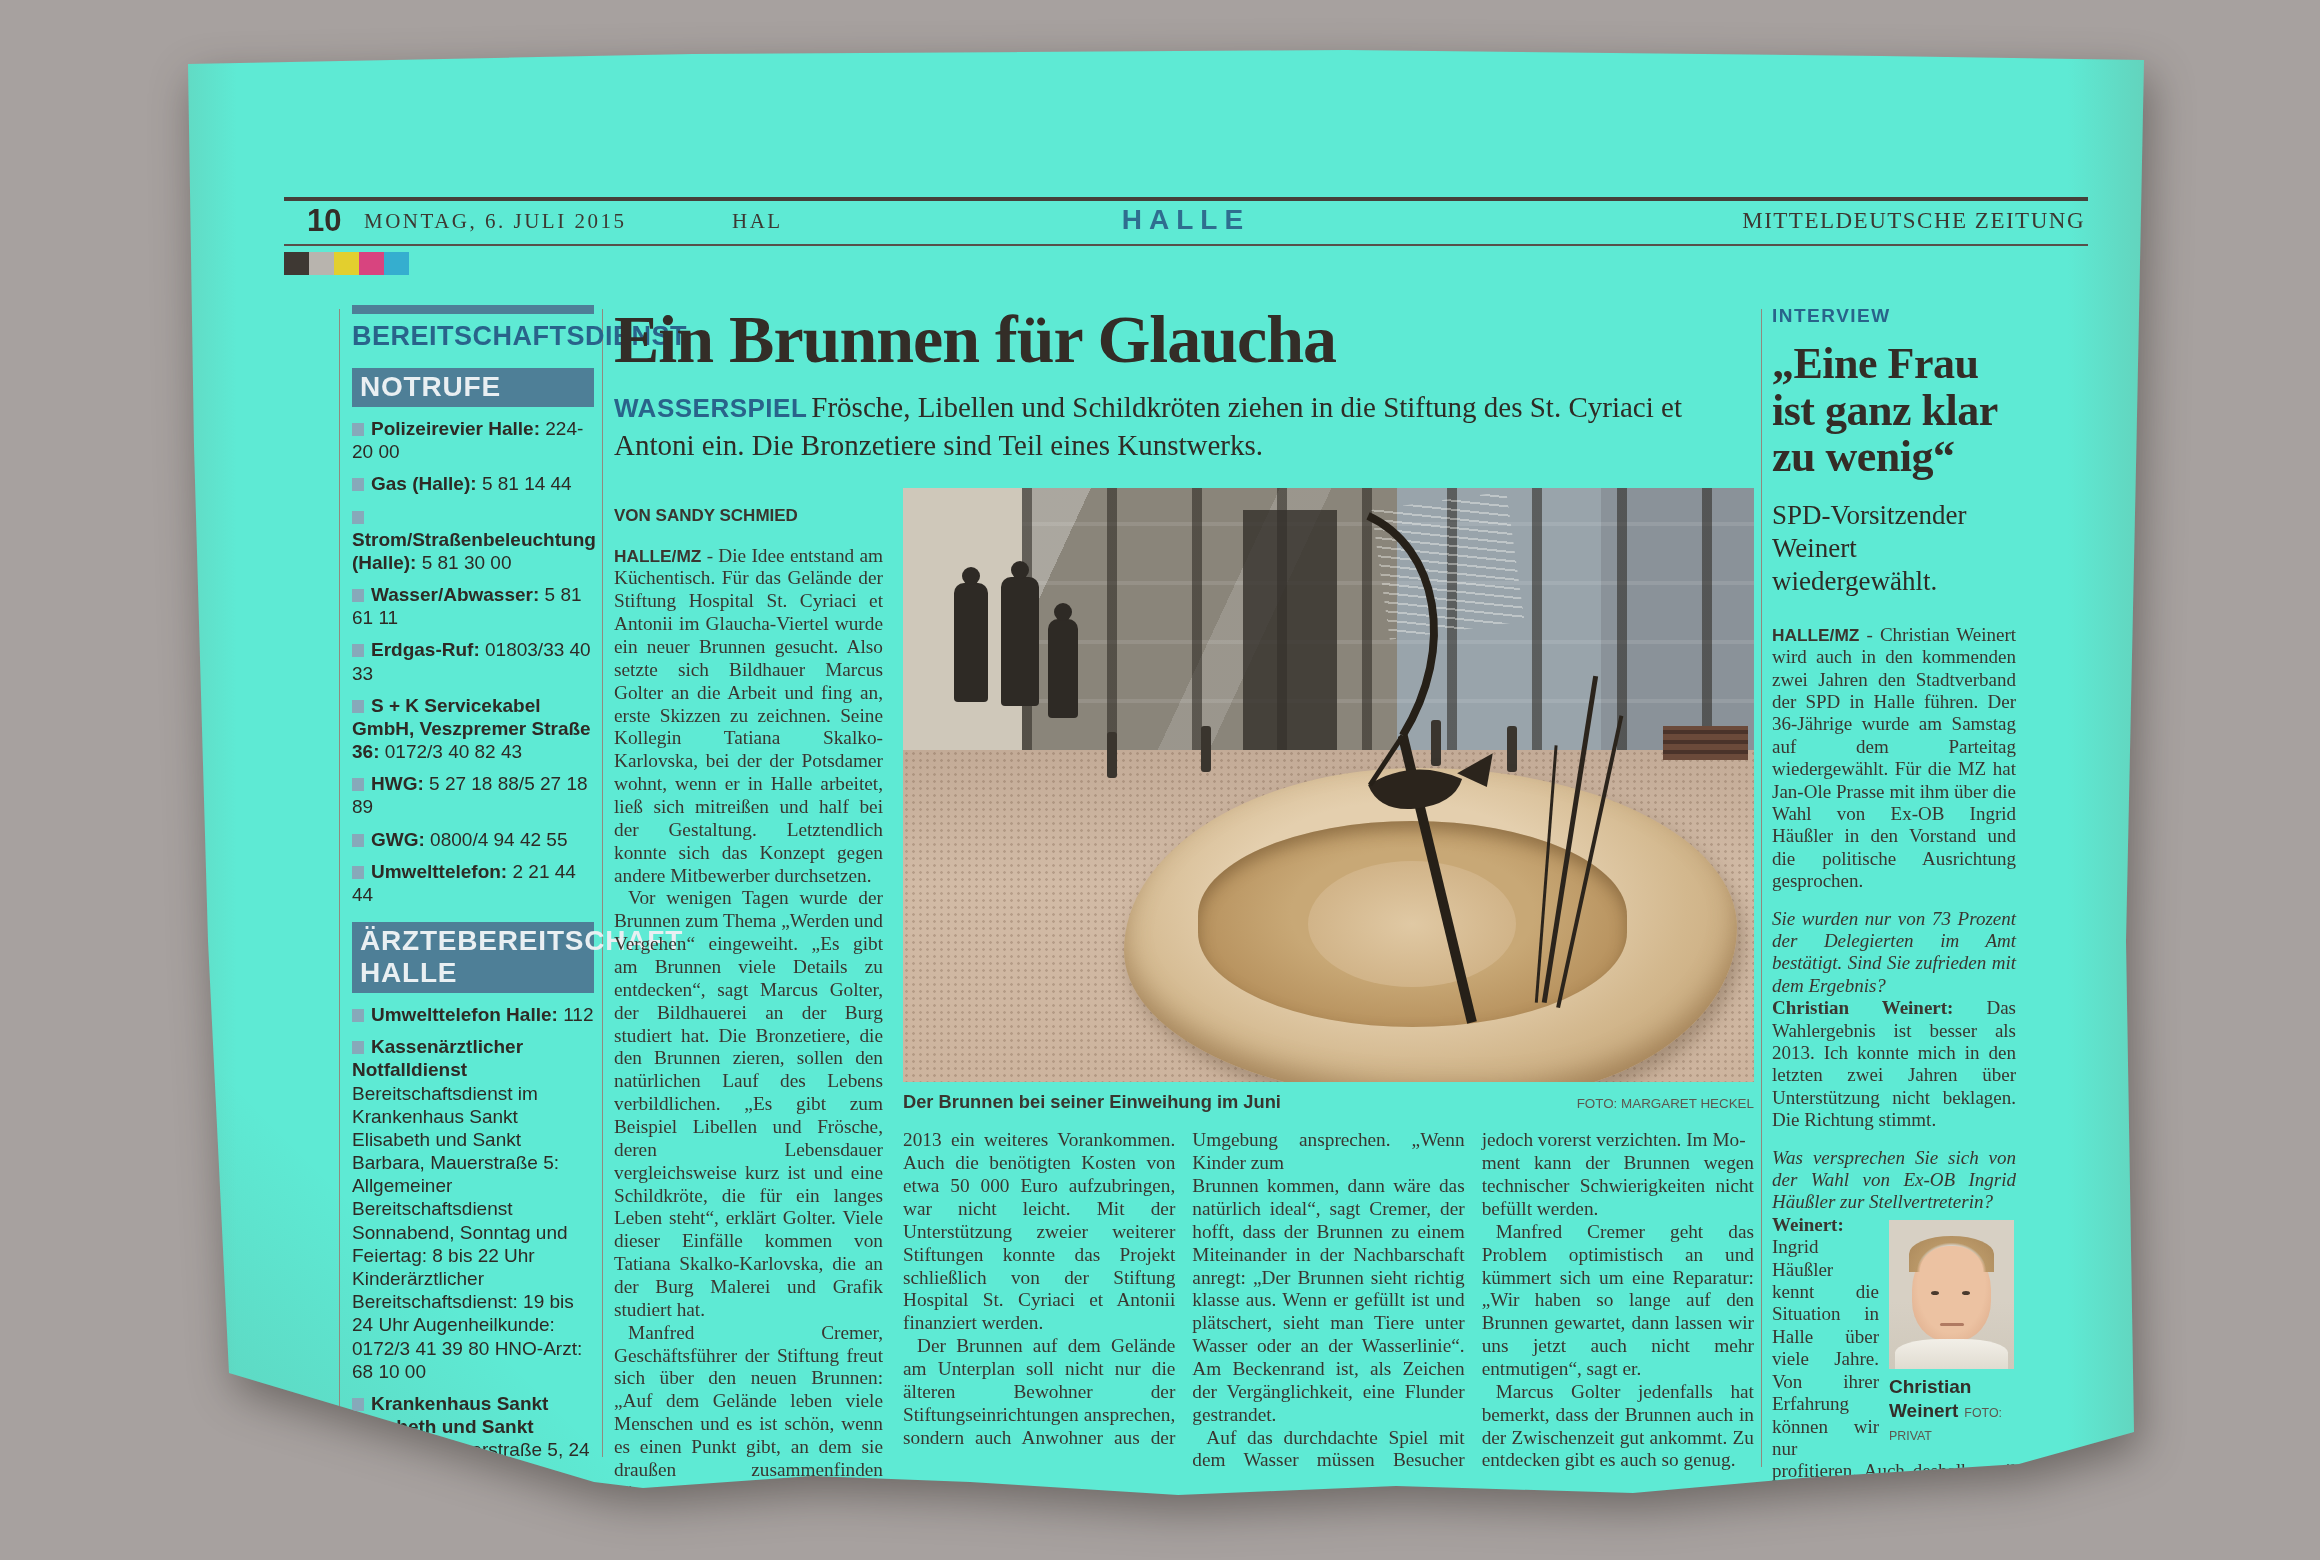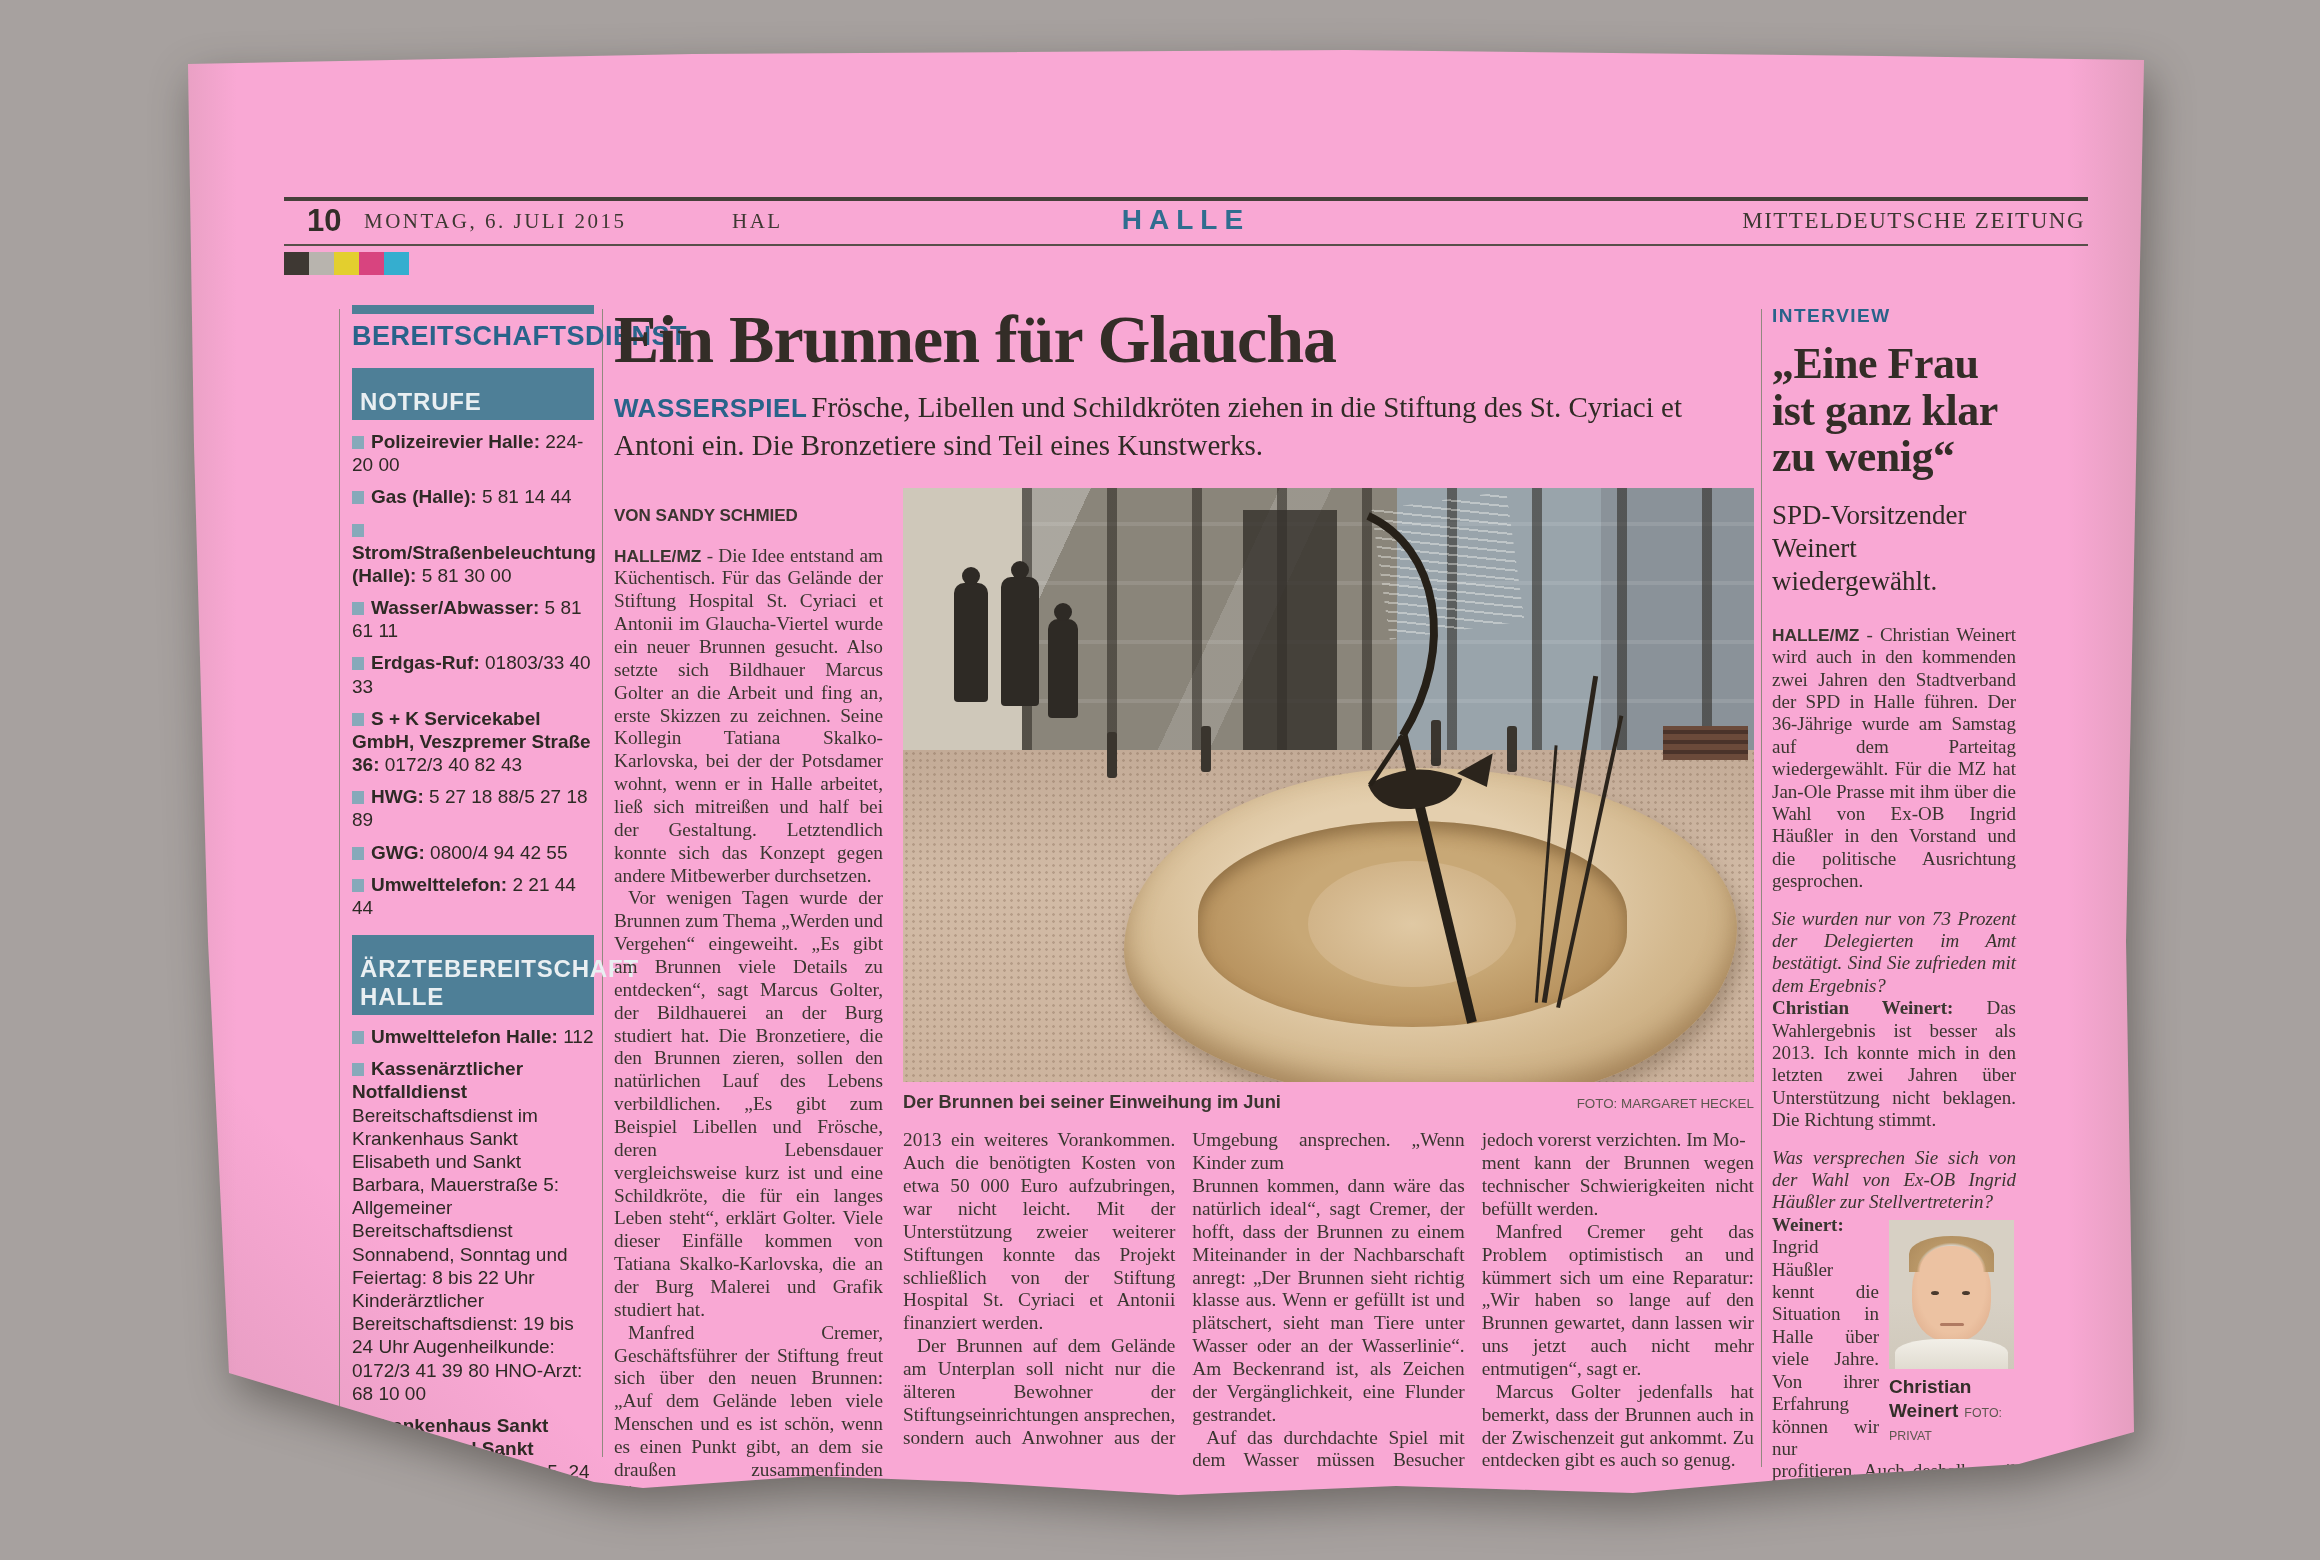--- a/index.html
+++ b/index.html
@@ -5,21 +5,21 @@
   html,body{margin:0;padding:0;}
   body{width:2321px;height:1560px;overflow:hidden;background:#a7a19f;
        font-family:"Liberation Serif", serif;}
   .stage{position:relative;width:2321px;height:1560px;background:#a7a19f;}
   .sheet-wrap{position:absolute;left:178px;top:50px;width:1968px;height:1455px;
               filter:drop-shadow(6px 16px 22px rgba(40,35,30,.45));}
   .sheet{position:absolute;inset:0;
     background:
       repeating-linear-gradient(92deg, rgba(95,85,65,.045) 0 3px, rgba(255,255,255,0) 3px 41px),
       linear-gradient(100deg,#d9d3c5 0%,#eae5d8 14%,#e6e1d3 46%,#efead d 0,#ece7da 70%,#d8d2c3 100%);
-    background-color:#f9a8d4;
+    background-color:#5eead4;
     clip-path:polygon(10px 14px,515px 4px,1168px 0px,1703px 6px,1966px 10px,
       1958px 416px,1948px 891px,1956px 1382px,1841px 1414px,1624px 1428px,
       1455px 1443px,1218px 1436px,1000px 1445px,792px 1432px,634px 1426px,
       465px 1438px,416px 1432px,51px 1323px,30px 891px,16px 396px);}
   .sheet::before{content:"";position:absolute;inset:0;pointer-events:none;
     background:linear-gradient(270deg, rgba(120,105,80,.18) 0%, rgba(0,0,0,0) 4%),
                linear-gradient(90deg, rgba(120,105,80,.14) 0%, rgba(0,0,0,0) 3%),
                linear-gradient(45deg, rgba(90,75,55,.16) 0%, rgba(0,0,0,0) 14%);}
   
   .rule-thick{position:absolute;left:106px;top:147px;width:1804px;height:4px;background:#46403a;}
@@ -34,22 +34,22 @@
   .brand{position:absolute;right:61px;top:158px;font-size:23px;letter-spacing:1.5px;color:#3d3832;}
   .colorbar{position:absolute;left:106px;top:202px;display:flex;}
   .colorbar span{width:25px;height:23px;display:inline-block;}
   
   .vrule{position:absolute;width:1px;background:#918a7f;}
   
   .sidebar{position:absolute;left:174px;top:255px;width:242px;
            font-family:"Liberation Sans",sans-serif;color:#2e2a25;}
   .sb-topbar{height:9px;background:#4e7f97;margin-bottom:7px;}
   .sb-title{font-weight:bold;font-size:27px;letter-spacing:0.5px;color:#29638a;}
-  .sb-bar{background:#4e7f97;color:#e9eff2;font-weight:bold;font-size:24px;
-          letter-spacing:0.8px;padding:20px 8px 4px;margin:16px 0 10px;}
+  .sb-bar{background:#4e7f97;color:#e9eff2;font-weight:bold;font-size:28px;
+          letter-spacing:0.8px;padding:3px 8px 4px;margin:16px 0 10px;}
   .si{font-size:19px;line-height:1.22;margin-bottom:9px;text-align:left;}
   .si .bullet{display:inline-block;width:12px;height:13px;background:#87a9ba;
               margin-right:7px;transform:translateY(1px);}
   .si b{font-weight:bold;}
   
   .main{position:absolute;left:436px;top:255px;width:1141px;color:#332f29;}
   .headline{font-size:68px;font-weight:bold;letter-spacing:-1px;color:#332d27;line-height:1.0;}
   .standfirst{margin-top:16px;width:1069px;font-size:29px;line-height:1.3;color:#2f2b25;}
   .kicker{font-family:"Liberation Sans",sans-serif;font-weight:bold;font-size:26px;
           color:#29638a;letter-spacing:0.5px;margin-right:4px;}

